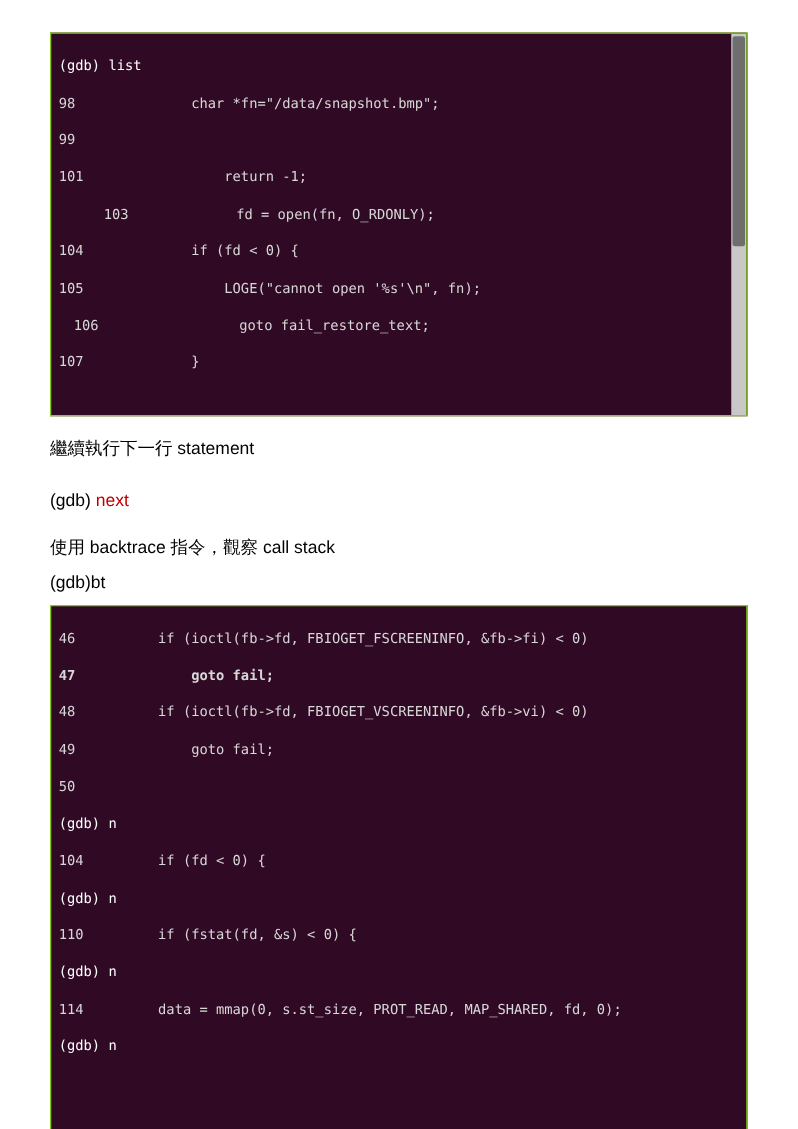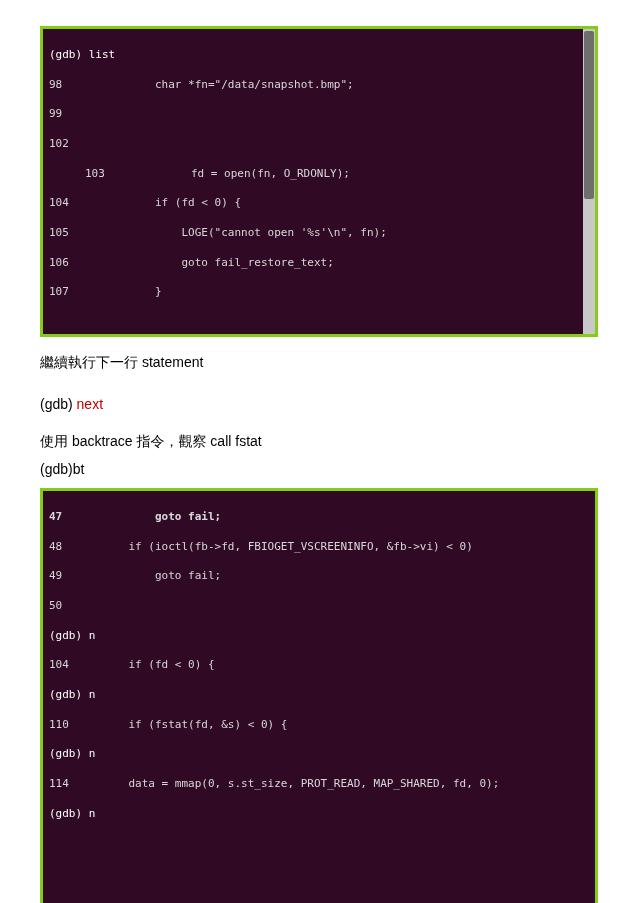--- a/index.html
+++ b/index.html
@@ -15,21 +15,21 @@
   .terminal {
     background: #300a24;
     color: #d7d7d7;
     font-family: "DejaVu Sans Mono", Menlo, Consolas, monospace;
     font-size: 11px;
     line-height: 1.35;
     padding: 4px 6px;
     white-space: pre;
     overflow: hidden;
     margin: 6px 0 14px 0;
-    border: 3px solid #84cc16;
+    border: 1px solid #84cc16;
   }
   .terminal.first-block { position: relative; }
   .terminal .scrollbar {
     position: absolute;
     right: 0; top: 0; bottom: 0;
     width: 12px;
     background: #c8c8c8;
   }
   .terminal .scrollbar .thumb {
     position: absolute;
@@ -42,38 +42,39 @@
   .para { margin: 14px 0 4px 0; line-height: 1.7; }
   .cmd-red { color: #c00000; }
 </style>
 </head>
 <body>
 
 <div class="terminal first-block">
 <span class="n" style="display: block;">(gdb) list</span>
 <span class="d" style="display: block;">98              char *fn="/data/snapshot.bmp";</span>
 <span class="d" style="display: block;">99</span>
-<span class="d" style="display: block;">102</span>
+<span class="d" style="display: block;">101                 return -1;</span>
 <span class="d" style="display: block; margin-left: 36px;">103             fd = open(fn, O_RDONLY);</span>
 <span class="d" style="display: block;">104             if (fd &lt; 0) {</span>
 <span class="d" style="display: block;">105                 LOGE("cannot open '%s'\n", fn);</span>
-<span class="d" style="display: block;">106                 goto fail_restore_text;</span>
+<span class="d" style="display: block; margin-left: 12px;">106                 goto fail_restore_text;</span>
 <span class="d" style="display: block;">107             }</span>
 <div class="scrollbar"><div class="thumb"></div></div>
 </div>
 
 <div class="para">繼續執行下一行 statement</div>
 <div class="para" style="margin-top:18px">
   <span>(gdb) </span><span class="cmd-red">next</span>
 </div>
 
-<div class="para">使用  backtrace  指令，觀察 call fstat</div>
+<div class="para">使用  backtrace  指令，觀察 call stack</div>
 <div class="para" style="margin-top:2px">(gdb)bt</div>
 
 <div class="terminal">
+<span class="d" style="display: block;">46          if (ioctl(fb-&gt;fd, FBIOGET_FSCREENINFO, &amp;fb-&gt;fi) &lt; 0)</span>
 <span class="d" style="display: block; font-weight: bold;">47              goto fail;</span>
 <span class="d" style="display: block;">48          if (ioctl(fb-&gt;fd, FBIOGET_VSCREENINFO, &amp;fb-&gt;vi) &lt; 0)</span>
 <span class="d" style="display: block;">49              goto fail;</span>
 <span class="d" style="display: block;">50</span>
 <span class="n" style="display: block;">(gdb) n</span>
 <span class="d" style="display: block;">104         if (fd &lt; 0) {</span>
 <span class="n" style="display: block;">(gdb) n</span>
 <span class="d" style="display: block;">110         if (fstat(fd, &amp;s) &lt; 0) {</span>
 <span class="n" style="display: block;">(gdb) n</span>
 <span class="d" style="display: block;">114         data = mmap(0, s.st_size, PROT_READ, MAP_SHARED, fd, 0);</span>

